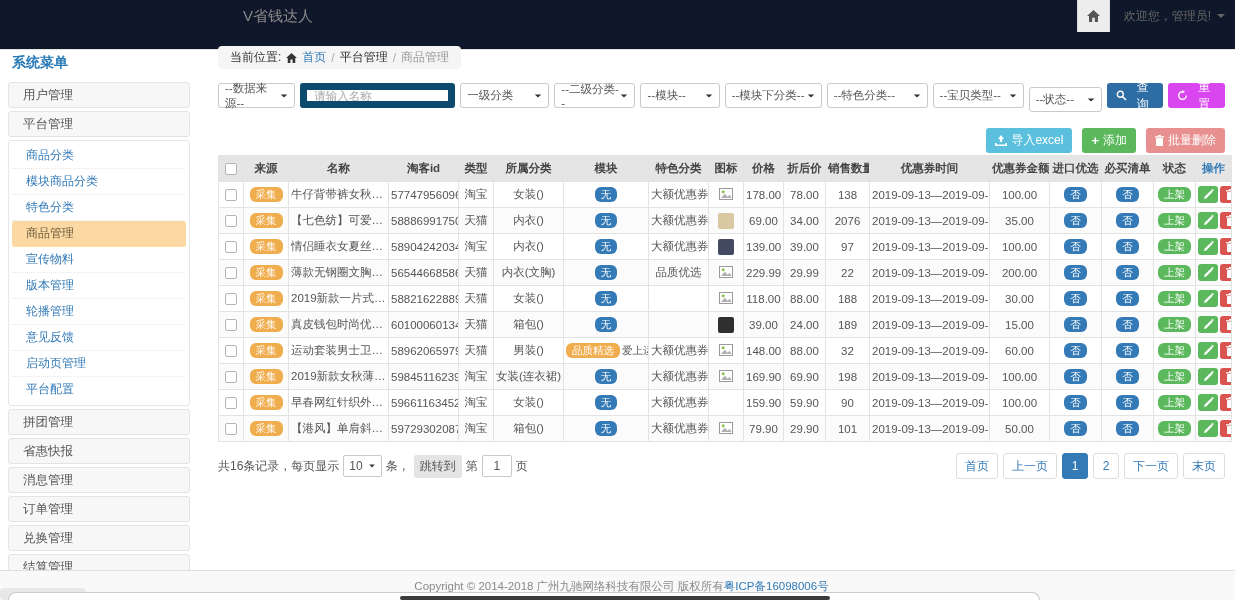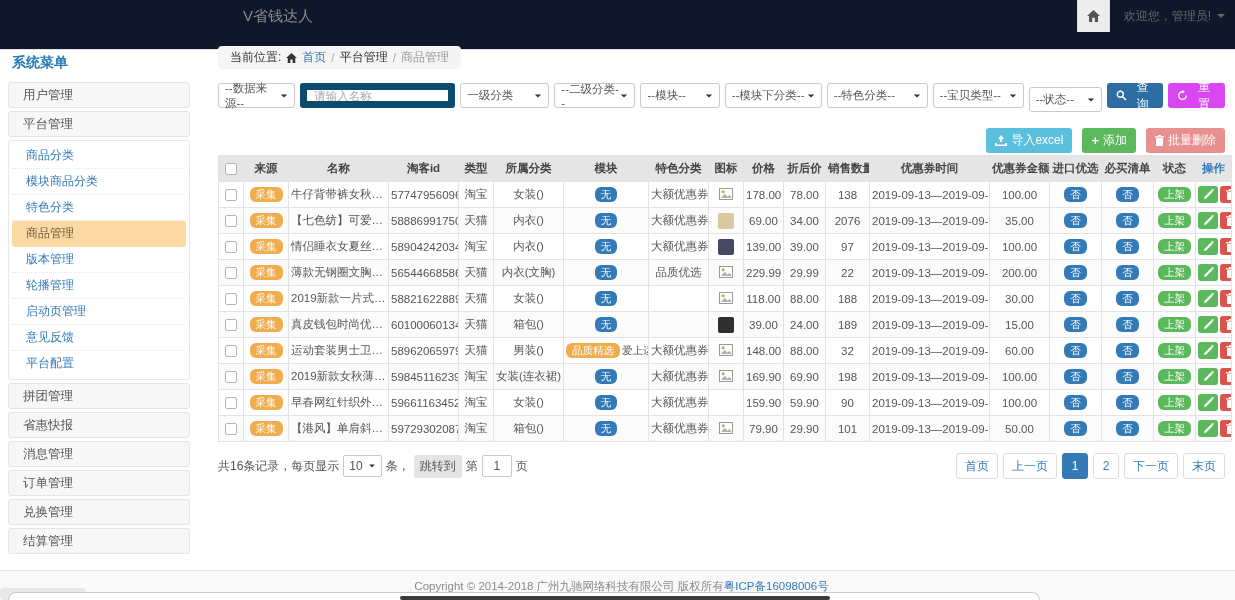--- a/index.html
+++ b/index.html
@@ -121,24 +121,25 @@
 <div class="sidebar">
   <div class="side-title">系统菜单</div>
   <div id="side-items">
       <div class="side-section">用户管理</div>
       <div class="side-section">平台管理</div>
       <div class="side-subwrap">
         <div class="side-sub">商品分类</div>
         <div class="side-sub">模块商品分类</div>
         <div class="side-sub">特色分类</div>
         <div class="side-sub active">商品管理</div>
+        <div class="side-sub">宣传物料</div>
         <div class="side-sub">版本管理</div>
         <div class="side-sub">轮播管理</div>
+        <div class="side-sub">意见反馈</div>
         <div class="side-sub">启动页管理</div>
-        <div class="side-sub">意见反馈</div>
         <div class="side-sub">平台配置</div>
       </div>
       <div class="side-section">拼团管理</div>
       <div class="side-section">省惠快报</div>
       <div class="side-section">消息管理</div>
       <div class="side-section">订单管理</div>
       <div class="side-section">兑换管理</div>
       <div class="side-section">结算管理</div>
     </div>
 </div>

